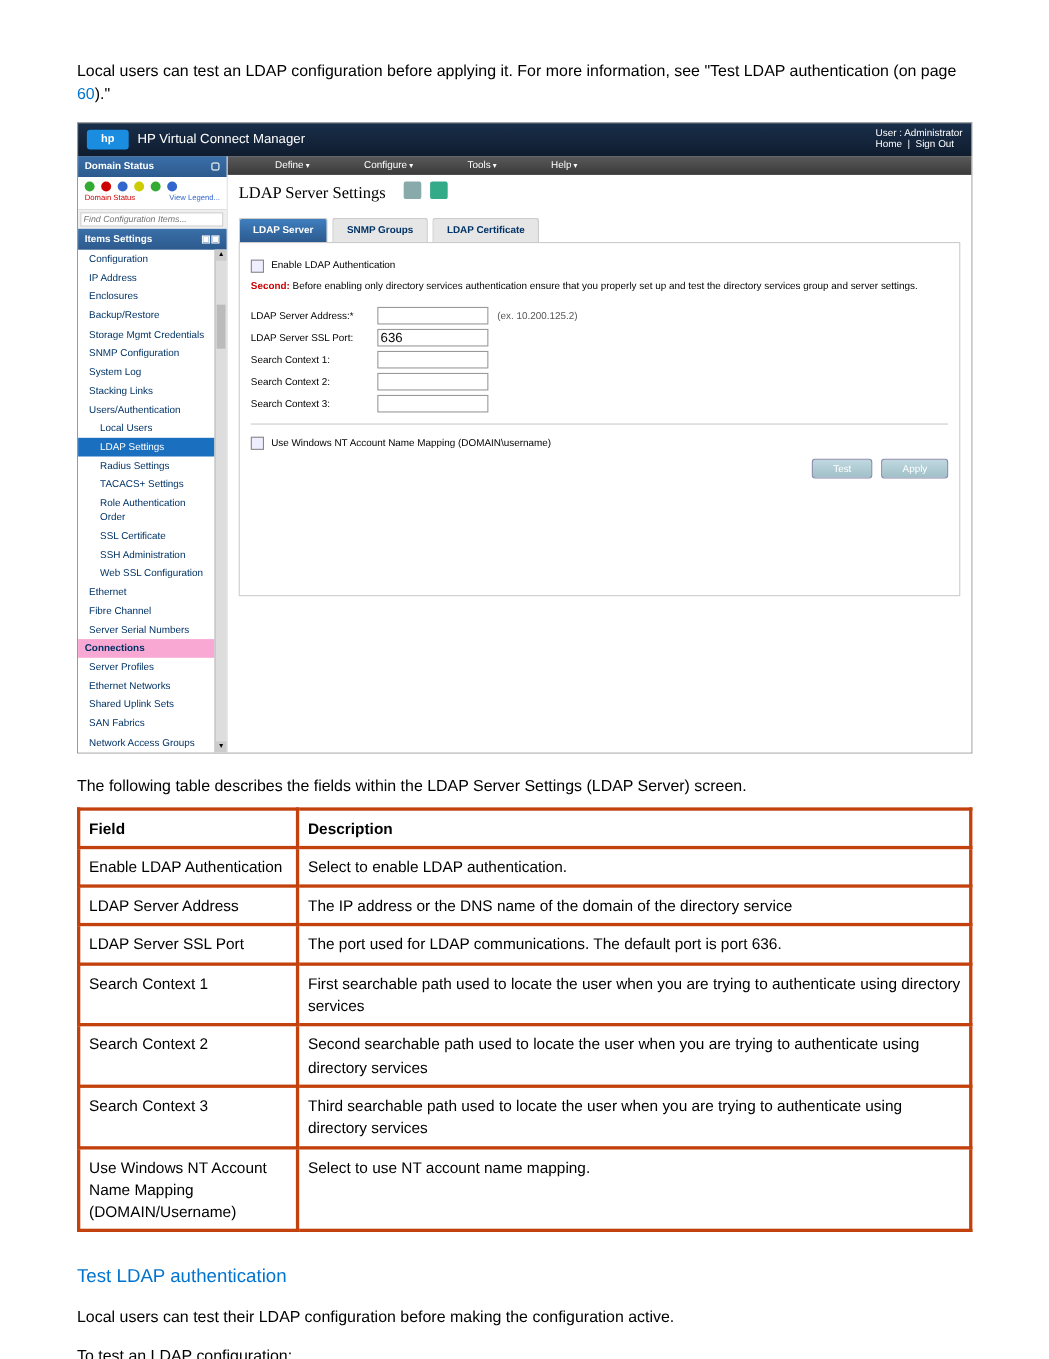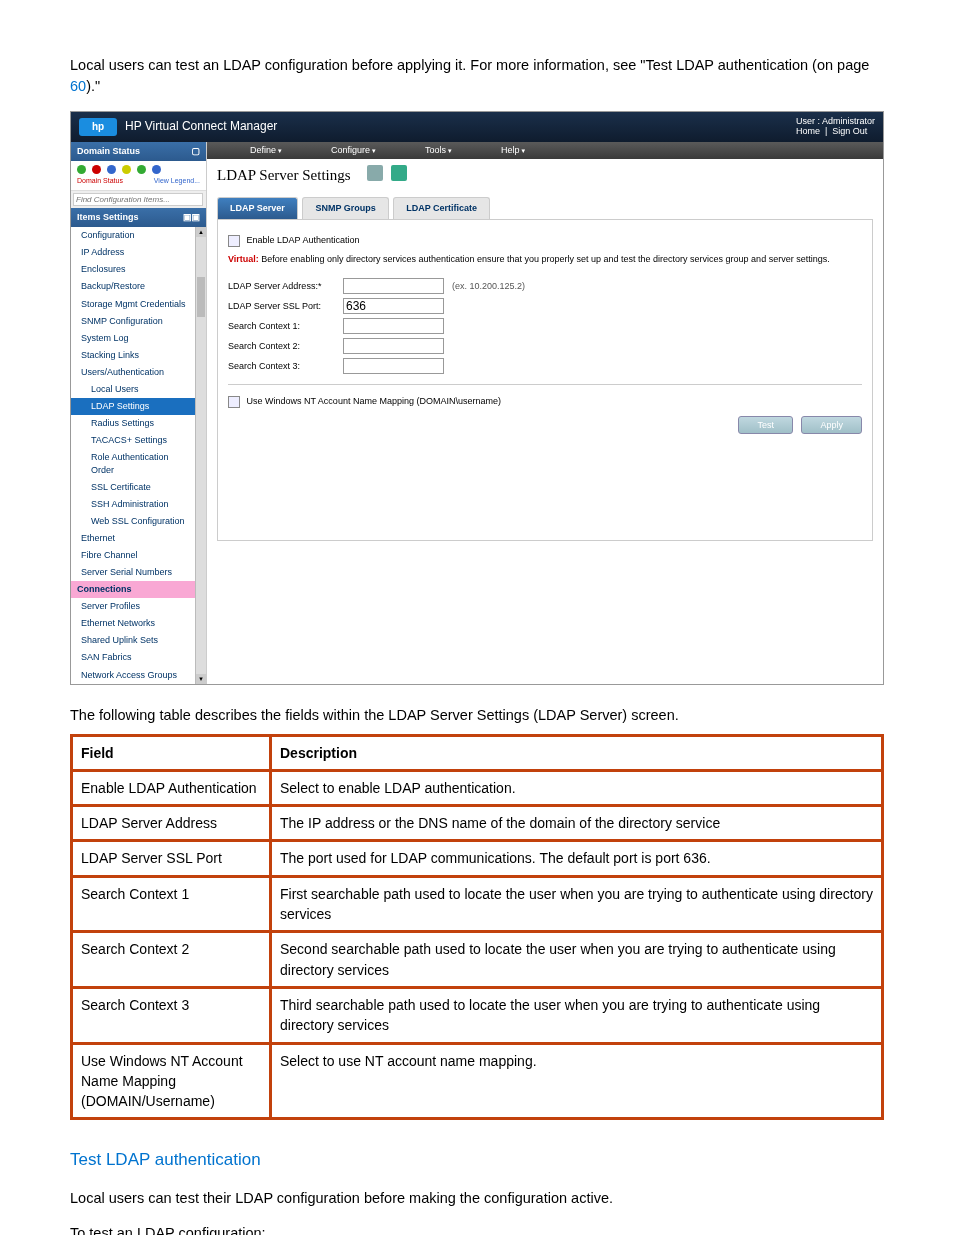--- a/index.html
+++ b/index.html
@@ -194,21 +194,21 @@
         <span class="active">LDAP Server</span>
         <span>SNMP Groups</span>
         <span>LDAP Certificate</span>
       </div>
       <div class="tab-content">
         <div class="chk-row">
           <span class="chk"></span>
           <span>Enable LDAP Authentication</span>
         </div>
         <div class="caution">
-          <b>Virtual:</b><span> Before enabling only directory services authentication ensure that you properly set up and test the directory services group and server settings.</span>
+          <b>Second:</b><span> Before enabling only directory services authentication ensure that you properly set up and test the directory services group and server settings.</span>
         </div>
         <div class="form-row">
           <label>LDAP Server Address:*</label>
           <input class="t" type="text" style="">
           <span class="hint">(ex. 10.200.125.2)</span>
         </div>
         <div class="form-row">
           <label>LDAP Server SSL Port:</label>
           <input class="t" type="text" value="636" style="">
         </div>

